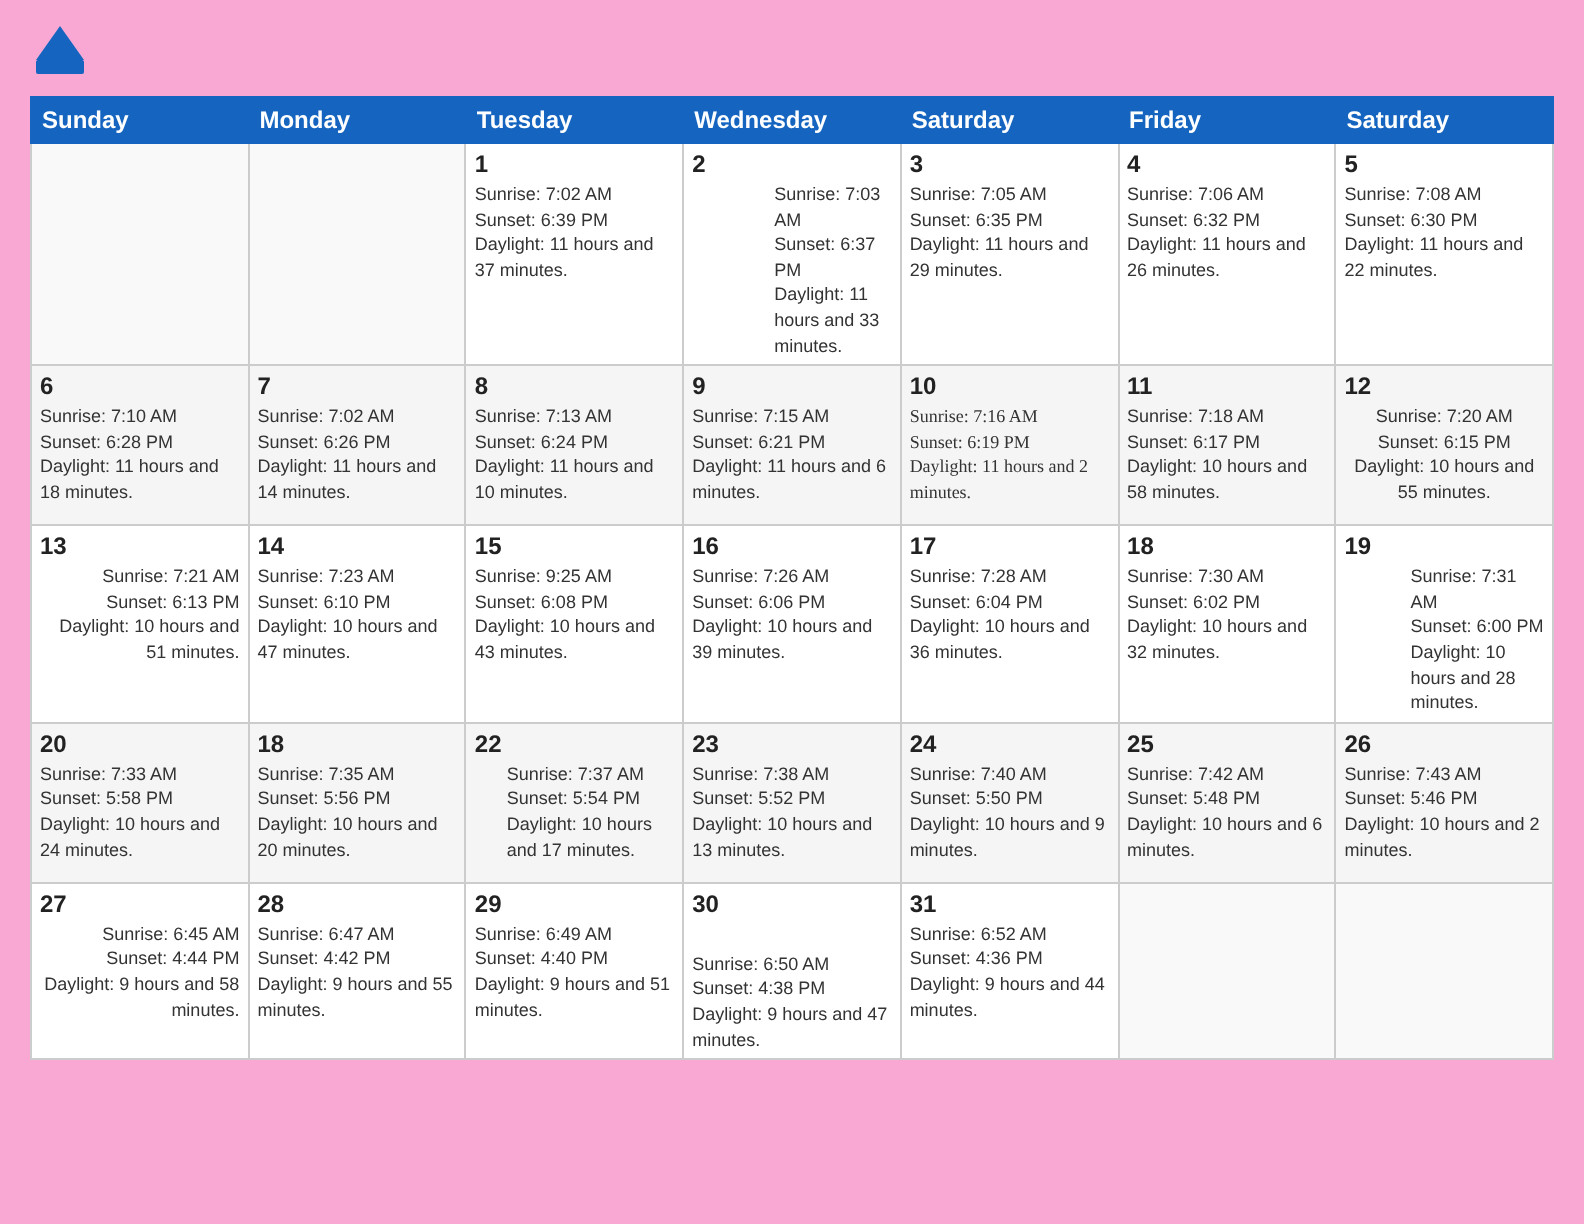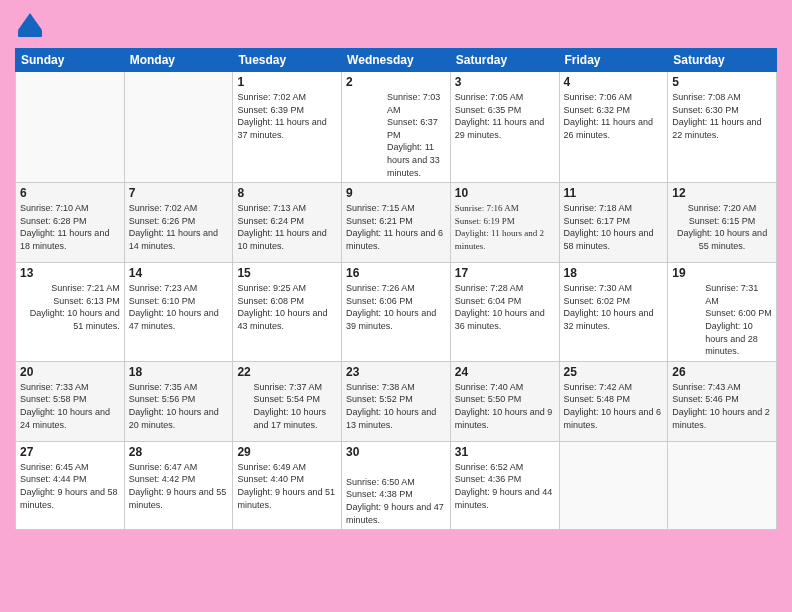--- a/index.html
+++ b/index.html
@@ -289,21 +289,21 @@
           <td>
             <span class="day-num">26</span>
             <div class="day-info" style="white-space: pre-line;">Sunrise: 7:43 AM
 Sunset: 5:46 PM
 Daylight: 10 hours and 2 minutes.</div>
           </td>
         </tr>
         <tr>
           <td>
             <span class="day-num">27</span>
-            <div class="day-info" style="white-space: pre-line;">Sunrise: 6:45 AM
+            <div class="day-info" style="white-space: pre-line; text-align: right;">Sunrise: 6:45 AM
 Sunset: 4:44 PM
 Daylight: 9 hours and 58 minutes.</div>
           </td>
           <td>
             <span class="day-num">28</span>
             <div class="day-info" style="white-space: pre-line;">Sunrise: 6:47 AM
 Sunset: 4:42 PM
 Daylight: 9 hours and 55 minutes.</div>
           </td>
           <td>

